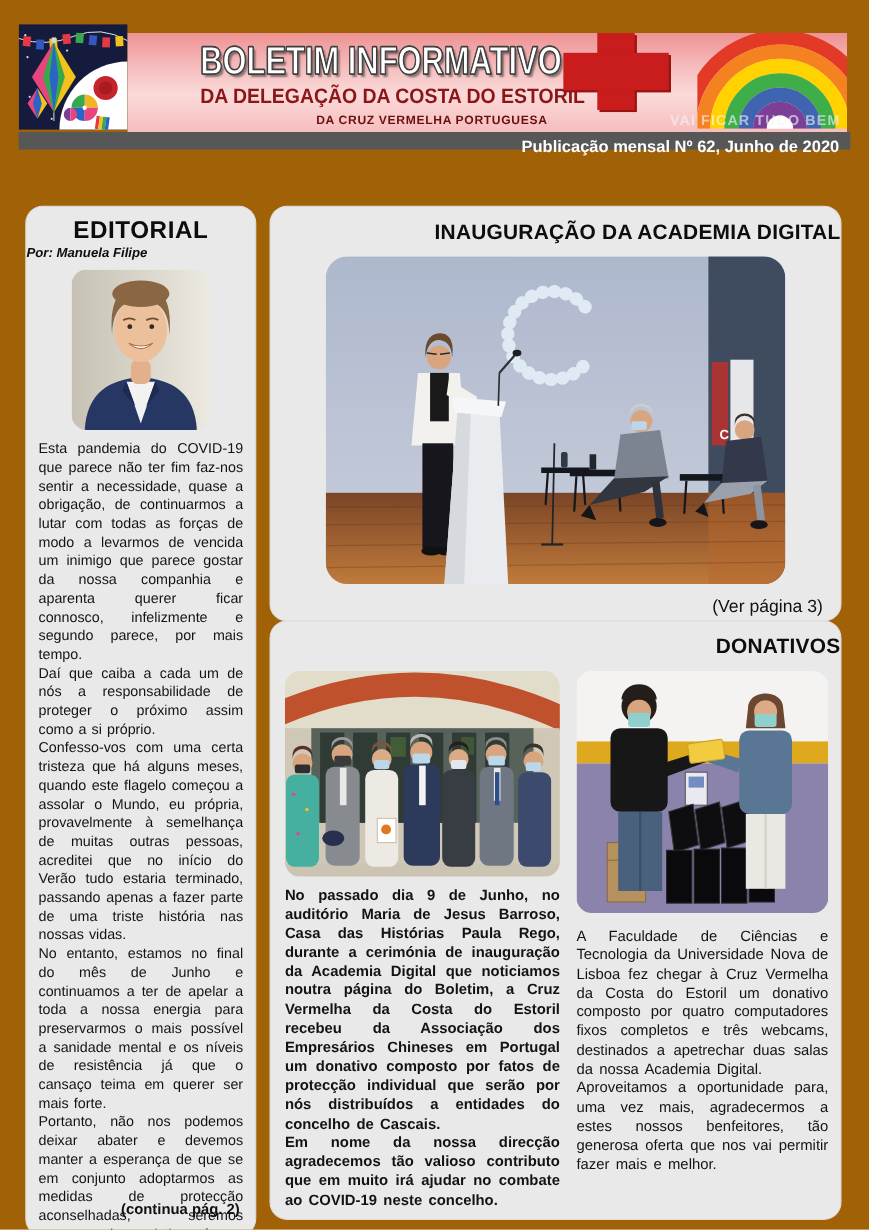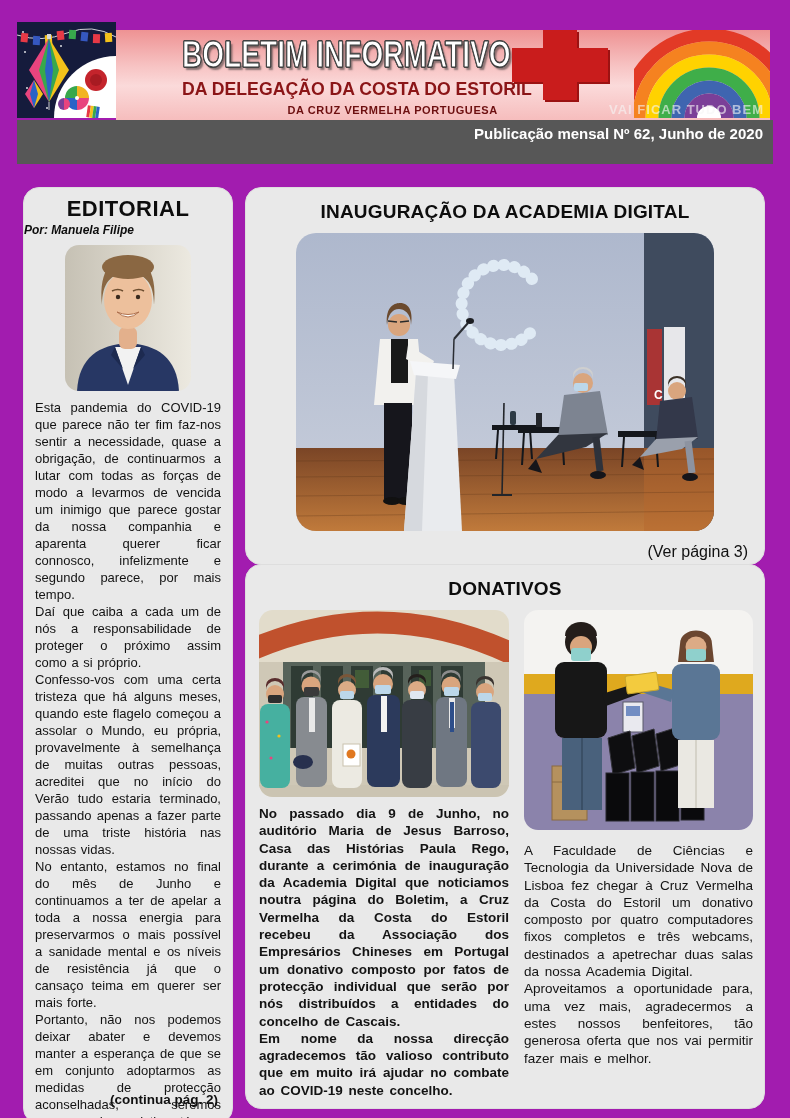--- a/index.html
+++ b/index.html
@@ -1,47 +1,47 @@
 <!DOCTYPE html>
 <html><head>
 <meta charset="utf-8">
 <style>
   html,body{margin:0;padding:0;background:#ffffff;}
-  .page{position:relative;width:790px;height:1118px;background:#a21caf;
+  .page{position:relative;width:790px;height:1118px;background:#a16207;
         font-family:"Liberation Sans",sans-serif;color:#111;overflow:hidden;}
 
   
   .festive{position:absolute;left:17px;top:22px;width:99px;height:96px;}
   .banner{position:absolute;left:116px;top:30px;width:654px;height:90px;overflow:hidden;
           background:linear-gradient(180deg,#ee9293 0%,#f7c3c3 40%,#fbdada 62%,#f6bdbd 100%);}
   .titles{position:absolute;left:66px;top:7px;white-space:nowrap;}
   .main-title{font-size:36px;font-weight:900;line-height:1.02;color:#fff;
      letter-spacing:0px;transform:scaleX(.78);transform-origin:left top;
      -webkit-text-stroke:1.2px #3c3c3c;
      text-shadow:1px 0 #454545,-1px 0 #454545,0 1px #454545,0 -1px #454545,3px 3px 2px rgba(50,50,50,.55);}
   .sub-title{font-size:19px;font-weight:800;color:#8b1517;margin-top:4px;
      transform:scaleX(.93);transform-origin:left top;letter-spacing:0;}
   .sub-sub{font-size:11px;font-weight:800;color:#6d0f10;margin-top:4px;letter-spacing:.6px;text-align:center;}
   .cross{position:absolute;left:396px;top:0px;}
   .rainbow{position:absolute;right:-14px;bottom:-2px;}
   .motto{position:absolute;right:6px;bottom:3px;font-size:13px;font-weight:bold;
          letter-spacing:1px;color:rgba(245,245,245,.62);}
-  .graybar{position:absolute;left:17px;top:120px;width:756px;height:44px;background:#575757;
+  .graybar{position:absolute;left:17px;top:120px;width:756px;height:16px;background:#575757;
            color:#fff;font-size:15px;font-weight:bold;text-align:right;line-height:28px;
            box-sizing:border-box;padding-right:10px;}
 
   
   .box{position:absolute;background:#e9e9e9;border:1px solid #dedede;border-radius:16px;box-sizing:border-box;margin-top:32px;}
   .box-editorial{left:23px;top:155px;width:210px;height:937px;}
   .box-inaug{left:245px;top:155px;width:520px;height:378px;}
   .box-don{left:245px;top:532px;width:520px;height:545px;}
 
   .h-ed{margin:8px 0 0;text-align:center;font-size:22px;font-weight:800;letter-spacing:.5px;color:#0d0d0d;}
   .byline{margin:1px 0 0;text-align:left;font-size:12px;font-weight:bold;font-style:italic;color:#0d0d0d;}
-  .h-box{margin:13px 0 0;text-align:center;font-size:19px;font-weight:800;letter-spacing:.2px;color:#0d0d0d;}
+  .h-box{margin:13px 0 0;text-align:right;font-size:19px;font-weight:800;letter-spacing:.2px;color:#0d0d0d;}
 
   .photo{display:block;border-radius:16px;overflow:hidden;line-height:0;}
   .portrait{margin:8px auto 0;width:126px;height:146px;border-radius:14px;}
   .inaug-photo{margin:10px auto 0;width:418px;height:298px;border-radius:20px;}
 
   .ed-text{margin:8px 11px 0;font-size:13px;line-height:17px;text-align:justify;word-spacing:1px;color:#131313;}
   .ed-text p{margin:0;}
   .continua{position:absolute;right:14px;bottom:16px;font-size:13.5px;font-weight:bold;}
   .ver-pag{margin:12px 16px 0;text-align:right;font-size:16px;font-weight:normal;}
 

